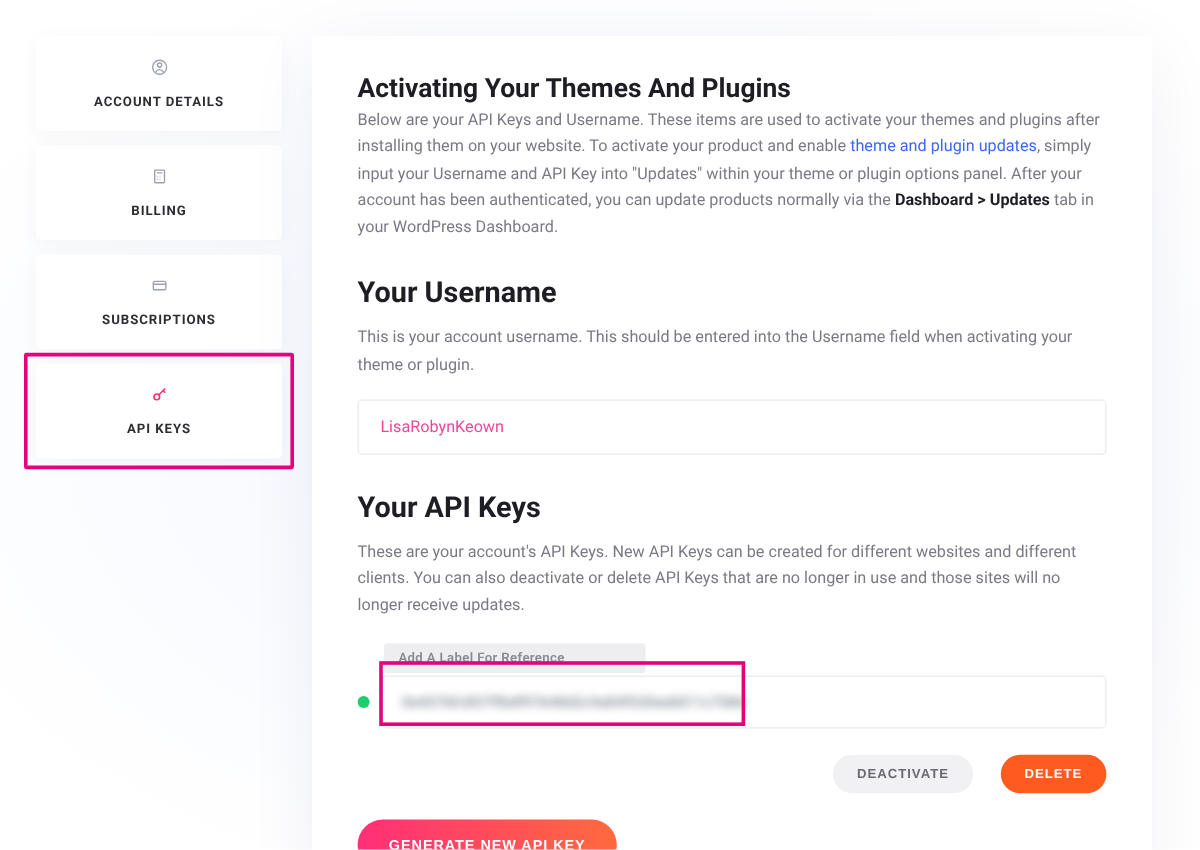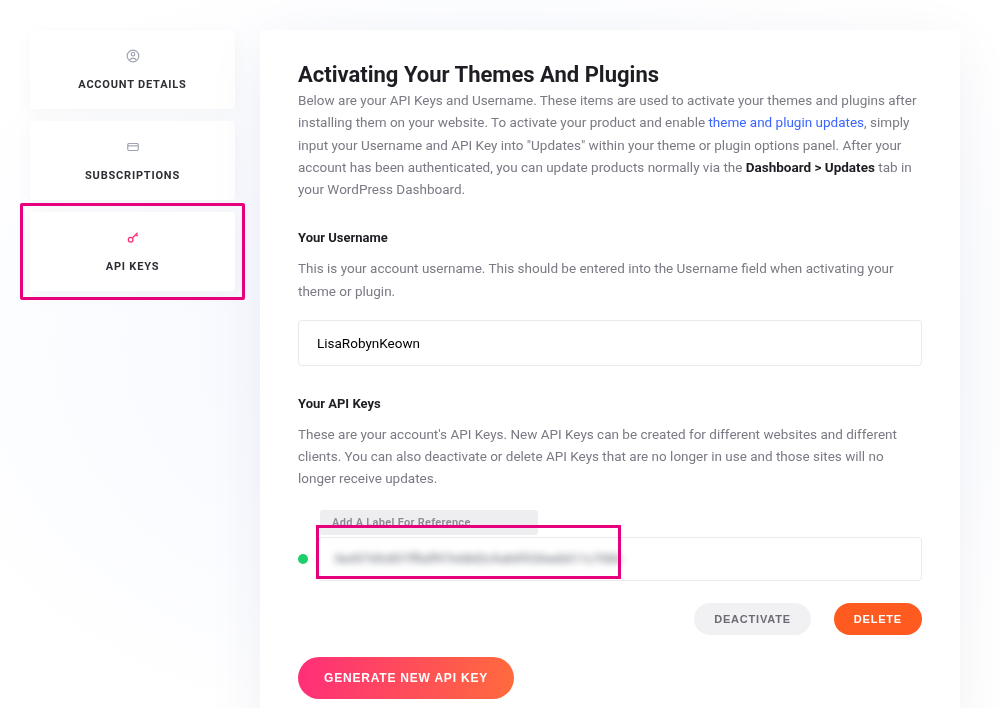--- a/index.html
+++ b/index.html
@@ -69,40 +69,40 @@
     padding: 32px 38px 38px 38px;
     box-shadow: 0 12px 60px rgba(30,40,90,0.06);
   }
   h2.section-title {
     font-size: 22px;
     font-weight: 700;
     color: #1d1d23;
     margin-bottom: 2px;
   }
   h2.sub-title {
-    font-size: 13px;
+    font-size: 24px;
     font-weight: 700;
     color: #1d1d23;
     margin-top: 30px;
     margin-bottom: 12px;
   }
   p.body {
     font-size: 13.5px;
     line-height: 1.65;
     color: #7a7a85;
   }
   p.body a { color: #3a66ff; text-decoration: none; }
   p.body strong { color: #1d1d23; font-weight: 700; }
   .username-box {
     margin-top: 18px;
     border: 1px solid #e9e9ee;
     border-radius: 4px;
     padding: 14px 18px;
     font-size: 13.5px;
-    color: #000000;
+    color: #ec4899;
     background: #fff;
   }
   .label-pill {
     display: inline-block;
     background: #eeeef1;
     border-radius: 3px;
     padding: 6px 12px;
     font-size: 11px;
     font-weight: 600;
     letter-spacing: 0.3px;
@@ -184,20 +184,33 @@
       <span class="icon">
         <svg width="14" height="14" viewBox="0 0 24 24" fill="none" stroke="currentColor" stroke-width="2">
             <circle cx="12" cy="12" r="10"></circle>
             <circle cx="12" cy="9" r="3"></circle>
             <path d="M6.5 19c1.2-2.3 3.4-3.5 5.5-3.5s4.3 1.2 5.5 3.5"></path>
           </svg>
       </span>
       <span class="label">ACCOUNT DETAILS</span>
     </div>
 
+    <div class="sidebar-item">
+      <span class="icon">
+        <svg width="14" height="14" viewBox="0 0 24 24" fill="none" stroke="currentColor" stroke-width="2">
+            <rect x="5" y="3" width="14" height="18" rx="1"></rect>
+            <line x1="8" y1="7" x2="16" y2="7"></line>
+            <line x1="8" y1="12" x2="9" y2="12"></line>
+            <line x1="12" y1="12" x2="13" y2="12"></line>
+            <line x1="8" y1="16" x2="9" y2="16"></line>
+            <line x1="12" y1="16" x2="13" y2="16"></line>
+          </svg>
+      </span>
+      <span class="label">BILLING</span>
+    </div>
 
     <div class="sidebar-item">
       <span class="icon">
         <svg width="14" height="14" viewBox="0 0 24 24" fill="none" stroke="currentColor" stroke-width="2">
             <rect x="3" y="6" width="18" height="12" rx="2"></rect>
             <line x1="3" y1="10" x2="21" y2="10"></line>
           </svg>
       </span>
       <span class="label">SUBSCRIPTIONS</span>
     </div>

